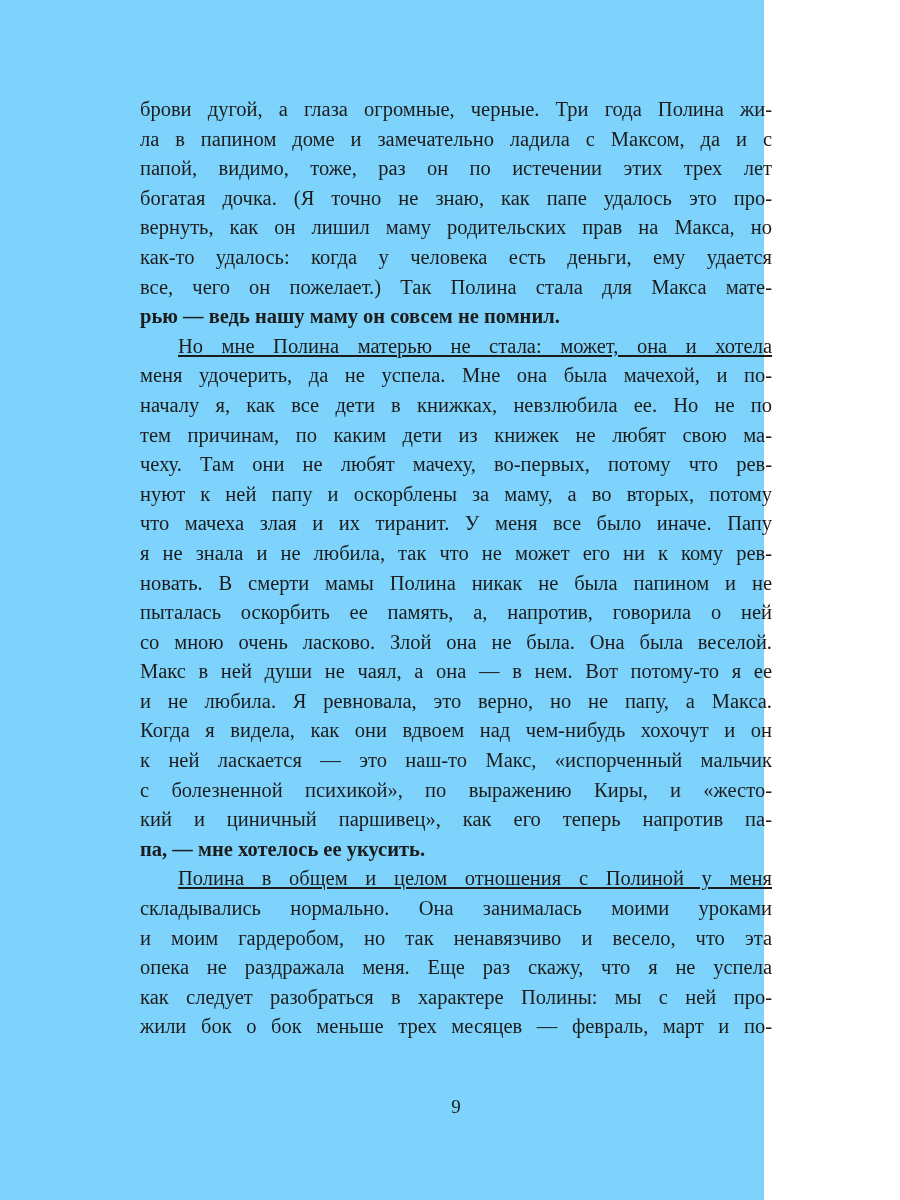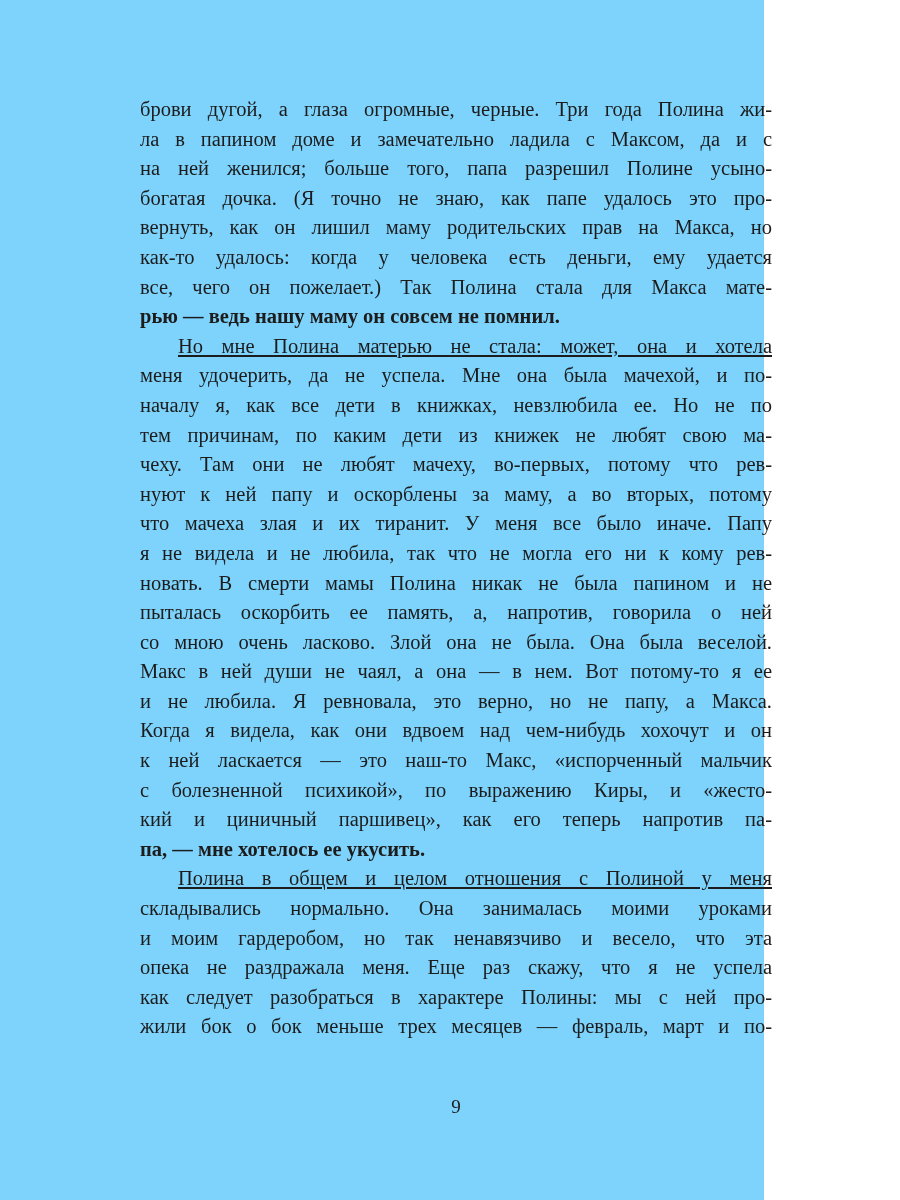--- a/index.html
+++ b/index.html
@@ -61,36 +61,36 @@
   }
 </style>
 </head>
 <body>
 
 <div class="page">
   <div class="text-block" id="text-block">
       <div class="para">
         <div class="line">брови дугой, а глаза огромные, черные. Три года Полина жи-</div>
         <div class="line">ла в папином доме и замечательно ладила с Максом, да и с</div>
-        <div class="line">на ней женился; больше того, папа разрешил Полине усыно-</div>
+        <div class="line">папой, видимо, тоже, раз он по истечении этих трех лет</div>
         <div class="line">богатая дочка. (Я точно не знаю, как папе удалось это про-</div>
         <div class="line">вернуть, как он лишил маму родительских прав на Макса, но</div>
         <div class="line">как-то удалось: когда у человека есть деньги, ему удается</div>
         <div class="line">все, чего он пожелает.) Так Полина стала для Макса мате-</div>
         <div class="line noj">рью — ведь нашу маму он совсем не помнил.</div>
       </div>
       <div class="para indent">
         <div class="line">Но мне Полина матерью не стала: может, она и хотела</div>
         <div class="line">меня удочерить, да не успела. Мне она была мачехой, и по-</div>
         <div class="line">началу я, как все дети в книжках, невзлюбила ее. Но не по</div>
         <div class="line">тем причинам, по каким дети из книжек не любят свою ма-</div>
         <div class="line">чеху. Там они не любят мачеху, во-первых, потому что рев-</div>
         <div class="line">нуют к ней папу и оскорблены за маму, а во вторых, потому</div>
         <div class="line">что мачеха злая и их тиранит. У меня все было иначе. Папу</div>
-        <div class="line">я не видела и не любила, так что не могла его ни к кому рев-</div>
+        <div class="line">я не знала и не любила, так что не может его ни к кому рев-</div>
         <div class="line">новать. В смерти мамы Полина никак не была папином и не</div>
         <div class="line">пыталась оскорбить ее память, а, напротив, говорила о ней</div>
         <div class="line">со мною очень ласково. Злой она не была. Она была веселой.</div>
         <div class="line">Макс в ней души не чаял, а она — в нем. Вот потому-то я ее</div>
         <div class="line">и не любила. Я ревновала, это верно, но не папу, а Макса.</div>
         <div class="line">Когда я видела, как они вдвоем над чем-нибудь хохочут и он</div>
         <div class="line">к ней ласкается — это наш-то Макс, «испорченный мальчик</div>
         <div class="line">с болезненной психикой», по выражению Киры, и «жесто-</div>
         <div class="line">кий и циничный паршивец», как его теперь напротив па-</div>
         <div class="line noj">па, — мне хотелось ее укусить.</div>

